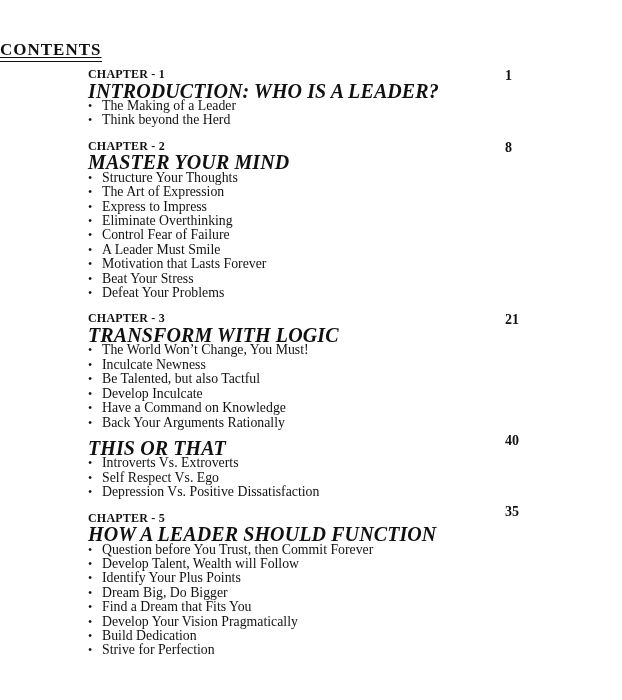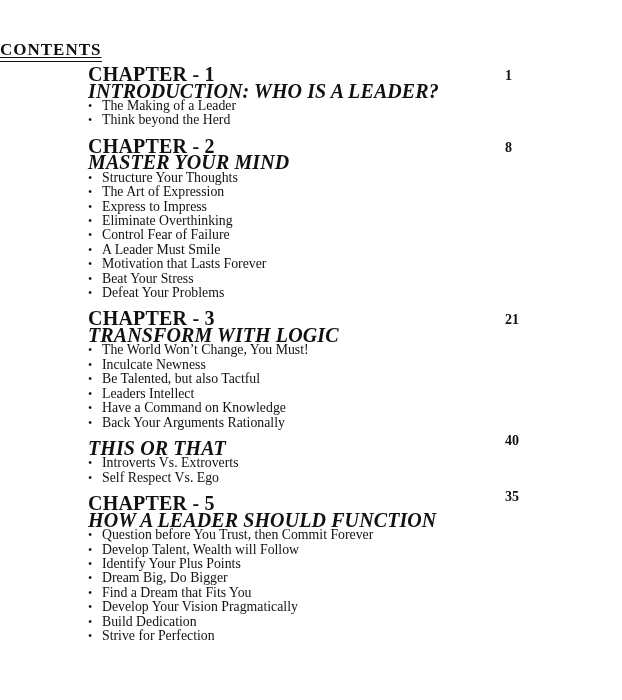--- a/index.html
+++ b/index.html
@@ -38,21 +38,21 @@
     line-height: 1.1;
   }
   .chapters {
     padding-top: 66px;
   }
   .chapter {
     position: relative;
     margin: 0 0 10px 0;
   }
   .chapter-heading {
-    font-size: 20px;
+    font-size: 12px;
     font-weight: bold;
     line-height: 16.5px;
     letter-spacing: 0.2px;
   }
   .chapter-subtitle {
     font-size: 20px;
     font-weight: bold;
     font-style: italic;
     line-height: 16.5px;
     letter-spacing: 0.1px;
@@ -122,32 +122,33 @@
     </section>
 
     <section class="chapter">
       <div class="chapter-page">21</div>
       <div class="chapter-heading">CHAPTER - 3</div>
       <div class="chapter-subtitle">TRANSFORM WITH LOGIC</div>
       <ul class="topics">
         <li><span class="bullet">•</span><span>The World Won’t Change, You Must!</span></li>
         <li><span class="bullet">•</span><span>Inculcate Newness</span></li>
         <li><span class="bullet">•</span><span>Be Talented, but also Tactful</span></li>
-        <li><span class="bullet">•</span><span>Leaders Intellect</span></li>
+        <li><span class="bullet">•</span><span>Develop Inculcate</span></li>
         <li><span class="bullet">•</span><span>Have a Command on Knowledge</span></li>
         <li><span class="bullet">•</span><span>Back Your Arguments Rationally</span></li>
       </ul>
     </section>
 
     <section class="chapter">
       <div class="chapter-page">40</div>
       <div class="chapter-subtitle">THIS OR THAT</div>
       <ul class="topics">
         <li><span class="bullet">•</span><span>Introverts Vs. Extroverts</span></li>
         <li><span class="bullet">•</span><span>Self Respect Vs. Ego</span></li>
+        <li><span class="bullet">•</span><span>Depression Vs. Positive Dissatisfaction</span></li>
       </ul>
     </section>
 
     <section class="chapter">
       <div class="chapter-page">35</div>
       <div class="chapter-heading">CHAPTER - 5</div>
       <div class="chapter-subtitle">HOW A LEADER SHOULD FUNCTION</div>
       <ul class="topics">
         <li><span class="bullet">•</span><span>Question before You Trust, then Commit Forever</span></li>
         <li><span class="bullet">•</span><span>Develop Talent, Wealth will Follow</span></li>

